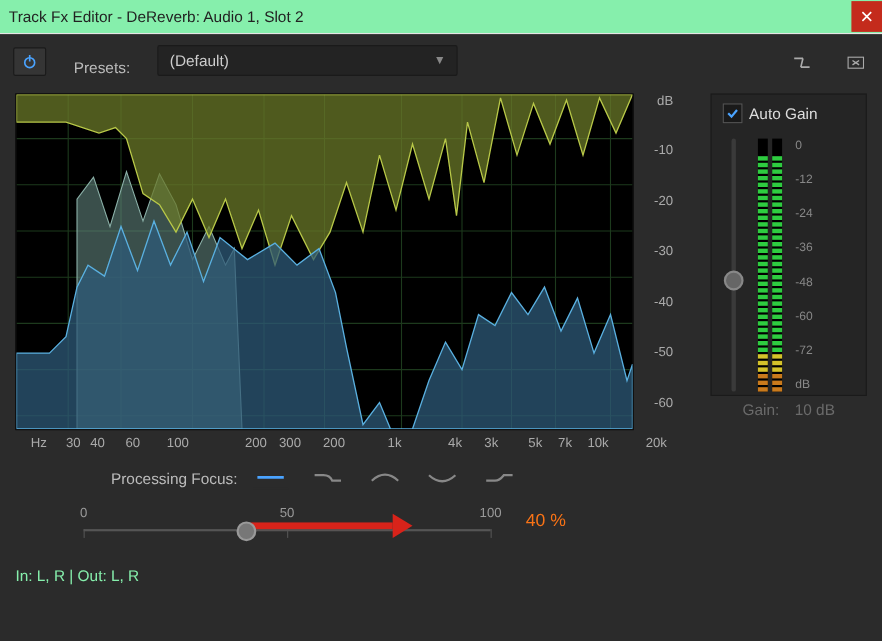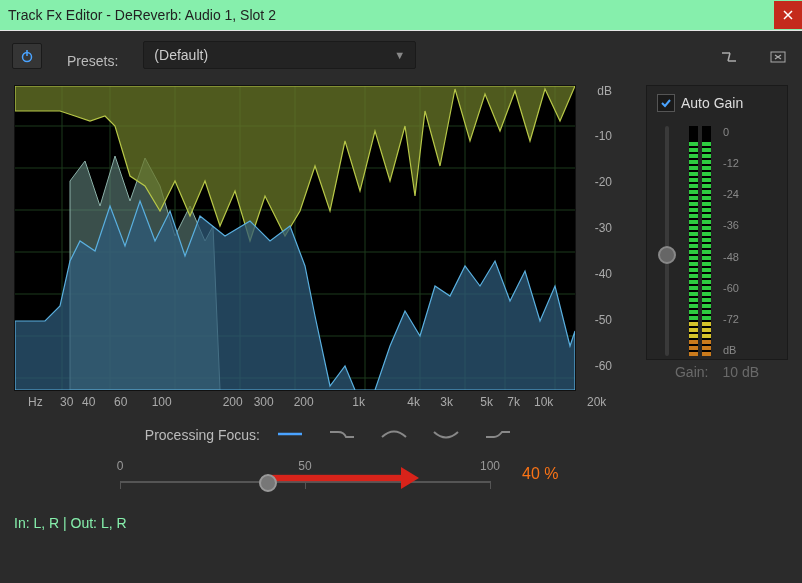--- a/index.html
+++ b/index.html
@@ -184,21 +184,21 @@
   text-align: left;
 }
 .gain-readout {
   margin-top: 8px;
   color: #6a6a6a;
   font-size: 14px;
   align-self: center;
   display: flex; gap: 14px;
 }
 .controls {
-  padding: 14px 14px 8px 120px;
+  padding: 14px 14px 8px 76px;
   color: #bbb;
   font-size: 14px;
 }
 .row { display: flex; align-items: center; gap: 14px; margin-bottom: 14px; }
 .row-label { width: 140px; text-align: right; }
 .focus-btns { display: flex; gap: 20px; }
 .focus-btn {
   width: 32px; height: 18px;
   display: flex; align-items: center; justify-content: center;
 }

